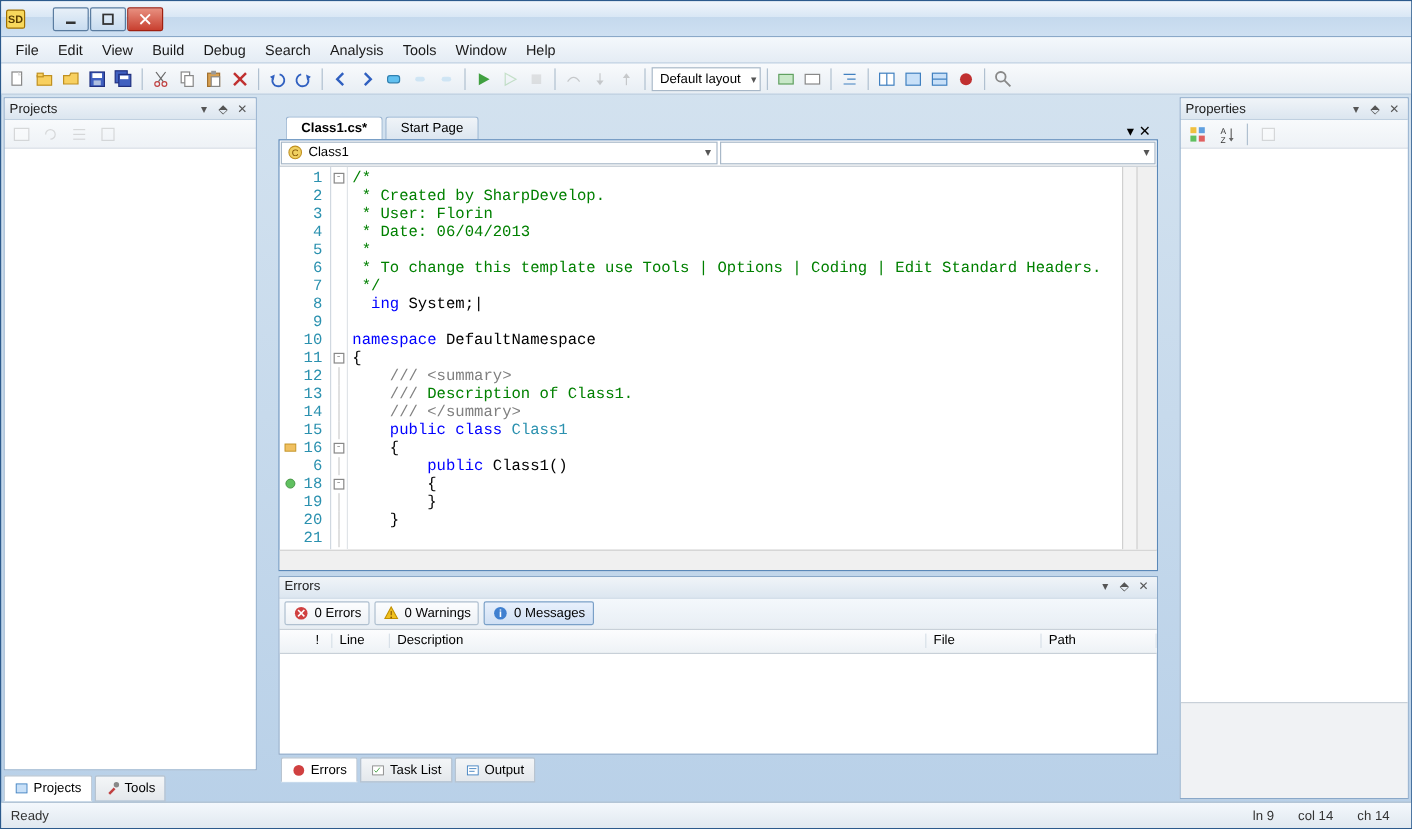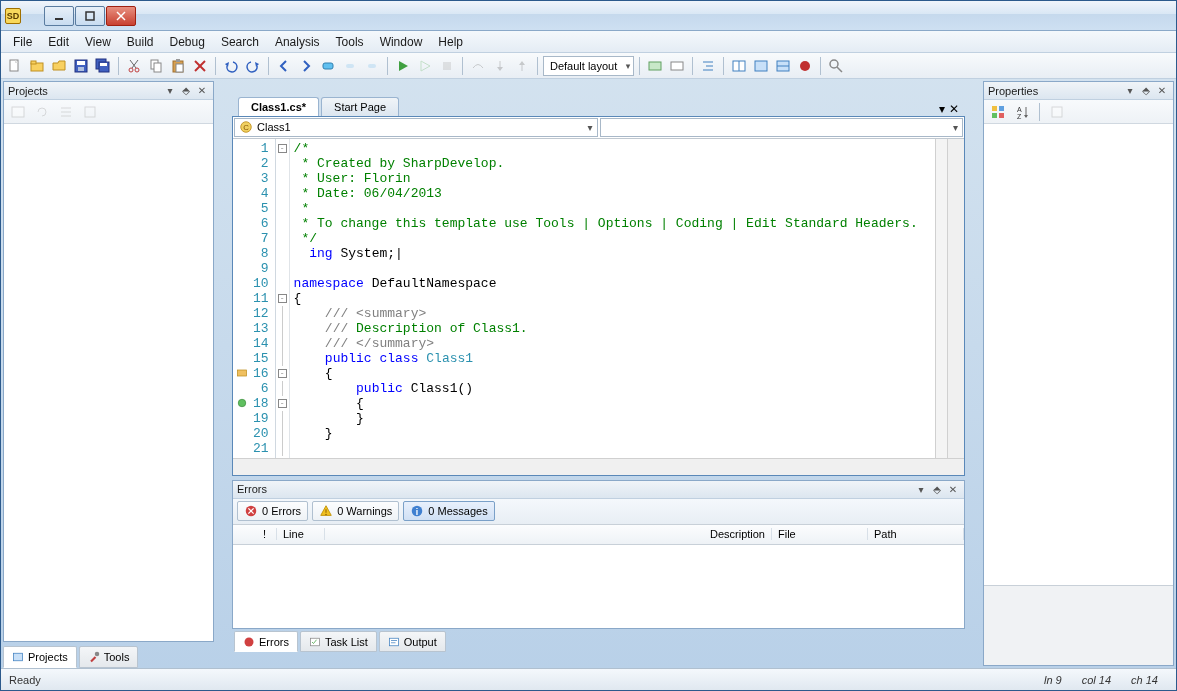--- a/index.html
+++ b/index.html
@@ -87,21 +87,21 @@
 .err-header { display:flex; background:linear-gradient(#fcfdfe,#eef2f6); border-bottom:1px solid #c8d0d8; height:20px; align-items:center; font-size:11px;}
 .err-col { padding:0 6px; border-right:1px solid #d8e0e8;}
 .bottom-tabs { height:24px; display:flex; gap:2px; padding:2px 2px 0 2px;}
 
 .right-col { width:195px; display:flex; flex-direction:column;}
 .prop-body { flex:1; background:#fff;}
 .prop-desc { height:80px; background:#f0f2f4; border-top:1px solid #c8d0d8;}
 
 .status-bar { height:22px; background:linear-gradient(#f4f8fc,#e0e8f0); border-top:1px solid #b0c0d0; display:flex; align-items:center; padding:0 8px; font-size:11px; color:#333;}
 .status-spacer { flex:1;}
-.status-cell { padding:0 10px;font-style:italic;}
+.status-cell { padding:0 10px;}
 
 .ico { width:16px; height:16px; display:inline-block;}
 .dim { opacity:0.4;}
 </style>
 </head>
 <body>
 
 <div class="title-bar">
   <div class="app-icon">SD</div>
   <div class="win-controls">
@@ -561,21 +561,21 @@
               <text x="8" y="12" text-anchor="middle" font-size="10" fill="#fff" font-weight="bold">i</text>
             </svg>
             <span>0 Messages</span>
           </div>
       </div>
       <div class="err-table">
         <div class="err-header">
           <div class="err-col" style="width:24px;"></div>
           <div class="err-col" style="width:20px;">!</div>
           <div class="err-col" style="width:48px;">Line</div>
-          <div class="err-col" style="flex:1;text-align:right;">Description</div>
+          <div class="err-col" style="flex:1;">Description</div>
           <div class="err-col" style="width:96px;">File</div>
           <div class="err-col" style="width:96px;">Path</div>
         </div>
       </div>
     </div>
     <div class="bottom-tabs">
       <div class="pad-tab active">
           <svg width="12" height="12" viewBox="0 0 16 16">
             <circle cx="8" cy="8" r="6" fill="#d04040"></circle>
           </svg>

